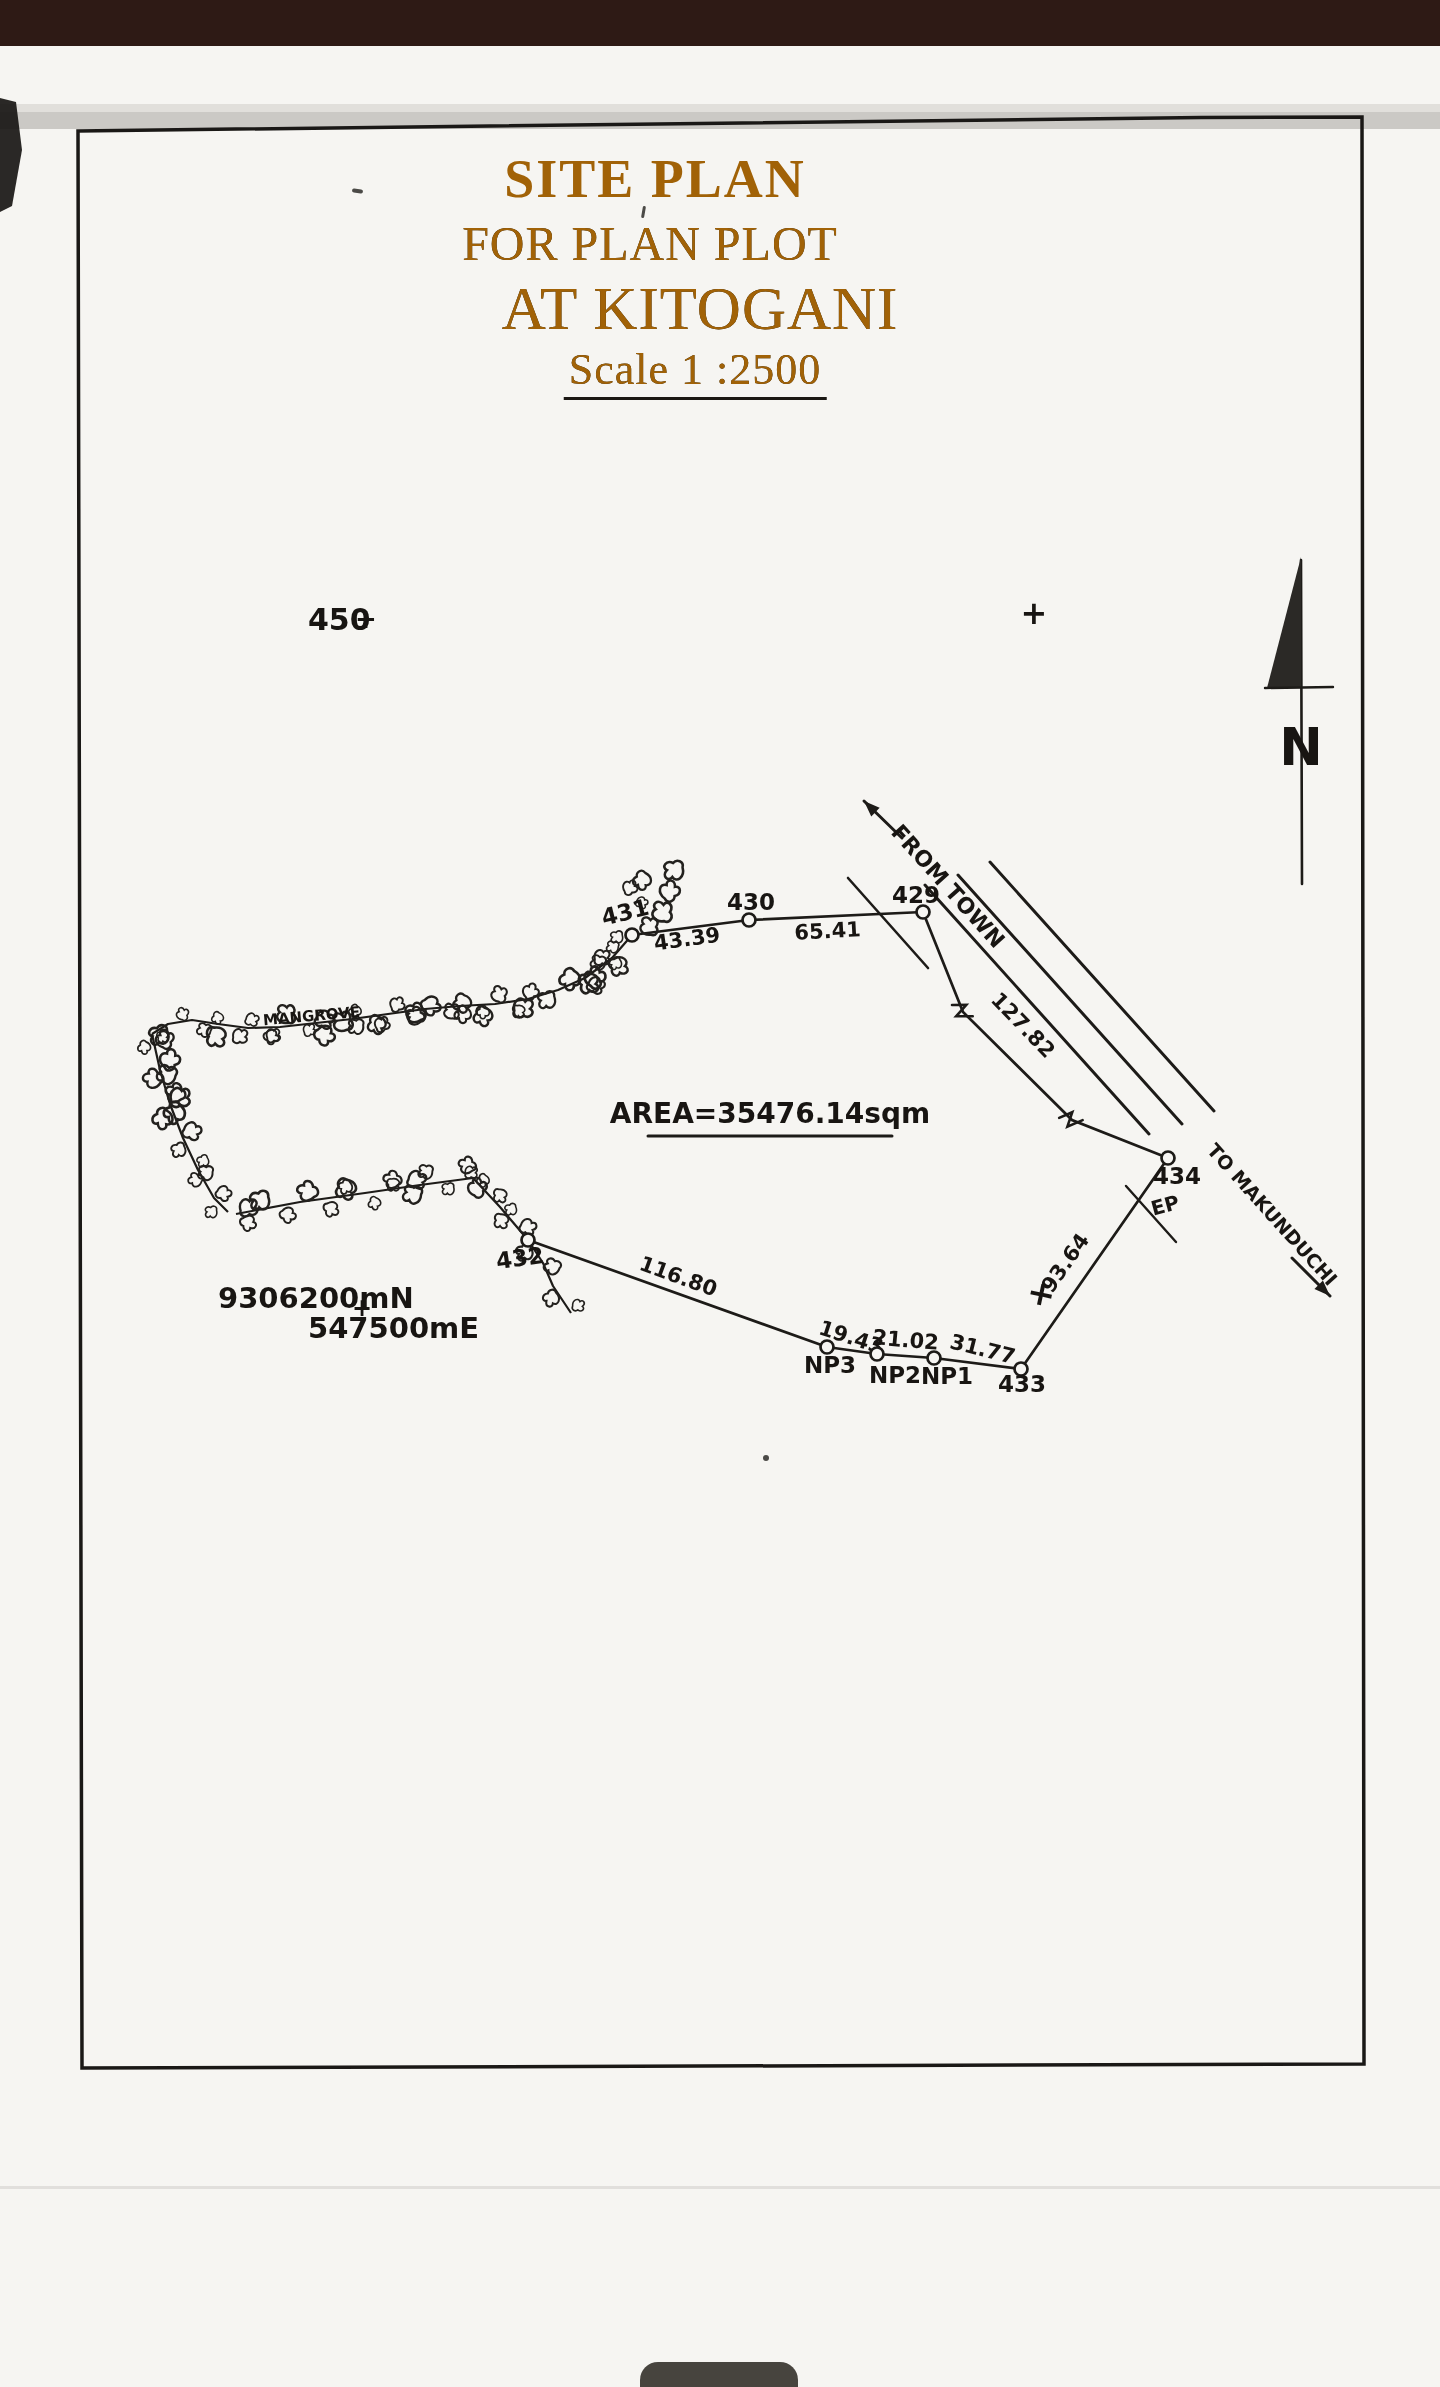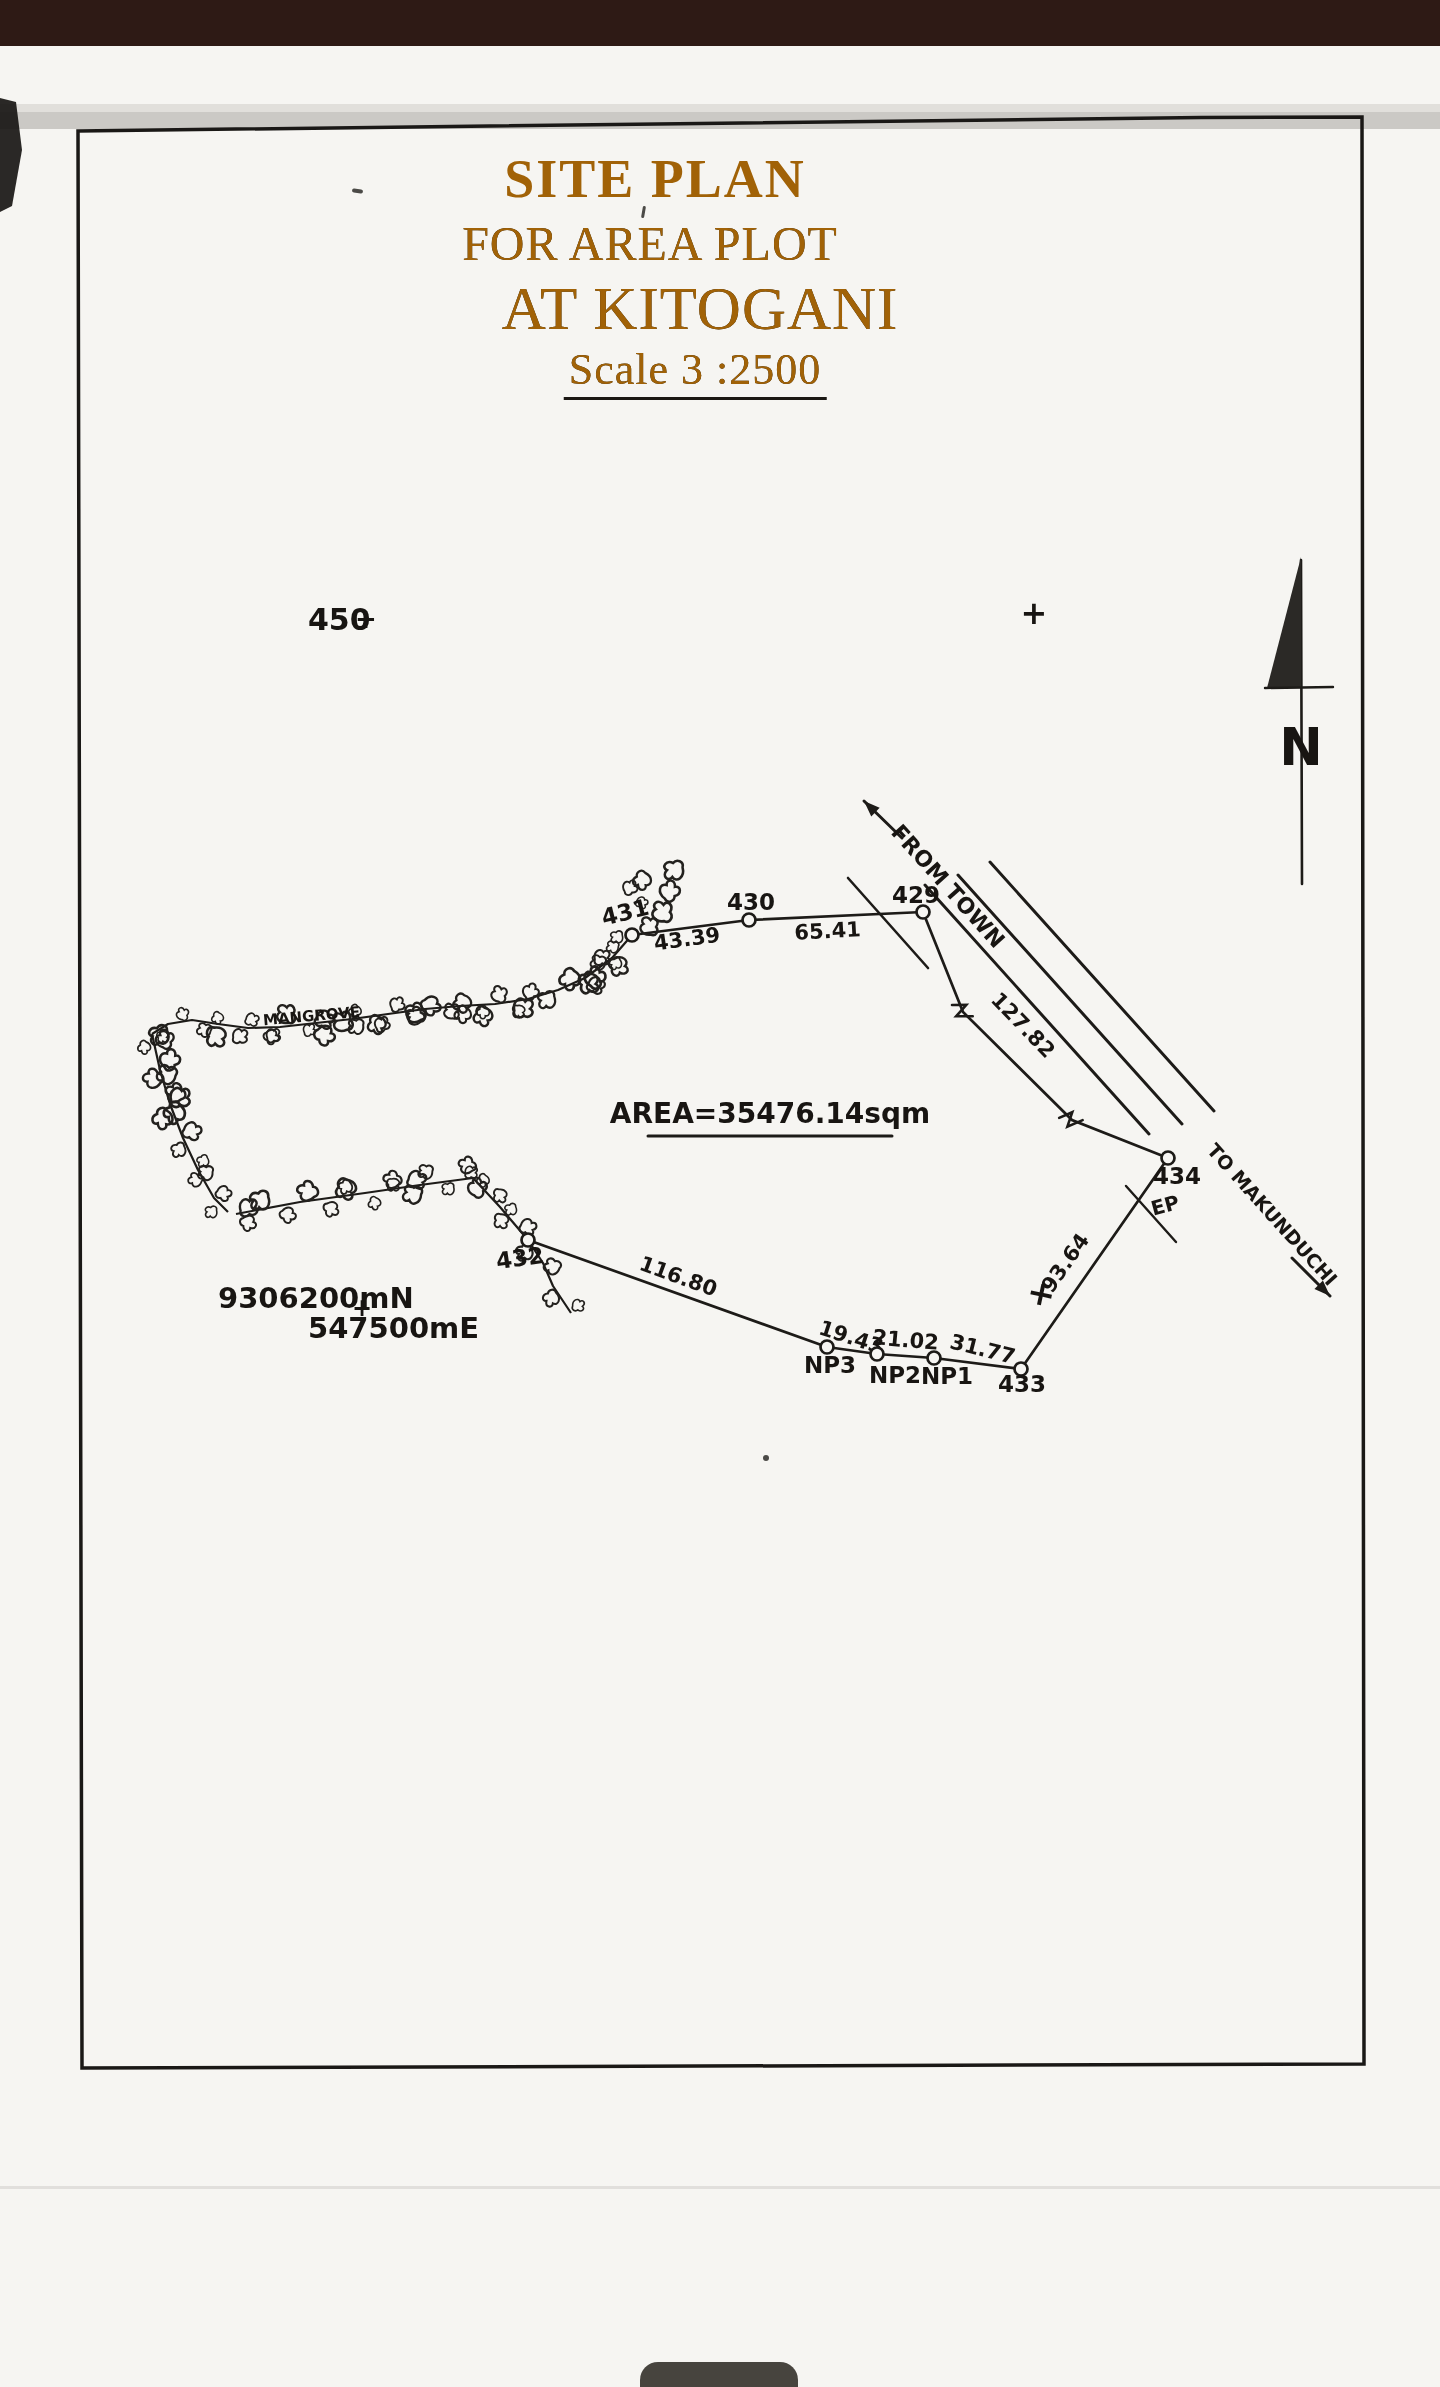--- a/index.html
+++ b/index.html
@@ -25,23 +25,23 @@
 </head>
 <body>
 
 <div class="topbar"></div>
 <div class="scanband-soft"></div>
 <div class="scanband"></div>
 <div class="pagebottomline"></div>
 
 <div class="titleblock">
   <div class="t1">SITE PLAN</div>
-  <div class="t2">FOR AREA PLOT</div>
+  <div class="t2">FOR PLAN PLOT</div>
   <div class="t3">AT KITOGANI</div>
-  <div class="tscale">Scale 3 :2500</div>
+  <div class="tscale">Scale 1 :2500</div>
 </div>
 
 <svg class="plansvg" width="1440" height="2387" viewBox="0 0 1440 2387">
   <defs>
     <path id="sqg" d="M-2,4 C-7,-2 -3,-9 2,-6 C3,-11 10,-9 8,-3 C13,-3 12,4 6,4 C5,8 -1,9 -2,4" fill="none" stroke="#23211e" stroke-width="2" stroke-linecap="round"></path>
     <path id="brk" d="M-11,7 L-5,-6 L1,8 L8,-7" fill="none" stroke="#1d1b18" stroke-width="2.6" stroke-linecap="round"></path>
   </defs>
   <g id="drawing">
       <polygon points="0,98 16,102 22,150 12,206 0,212" fill="#141210" opacity="0.9"></polygon>
       <path d="M78,131 C420,124 900,118 1362,117 L1364,2064 L82,2068 Z" fill="none" stroke="#1a1816" stroke-width="3.5"></path>

